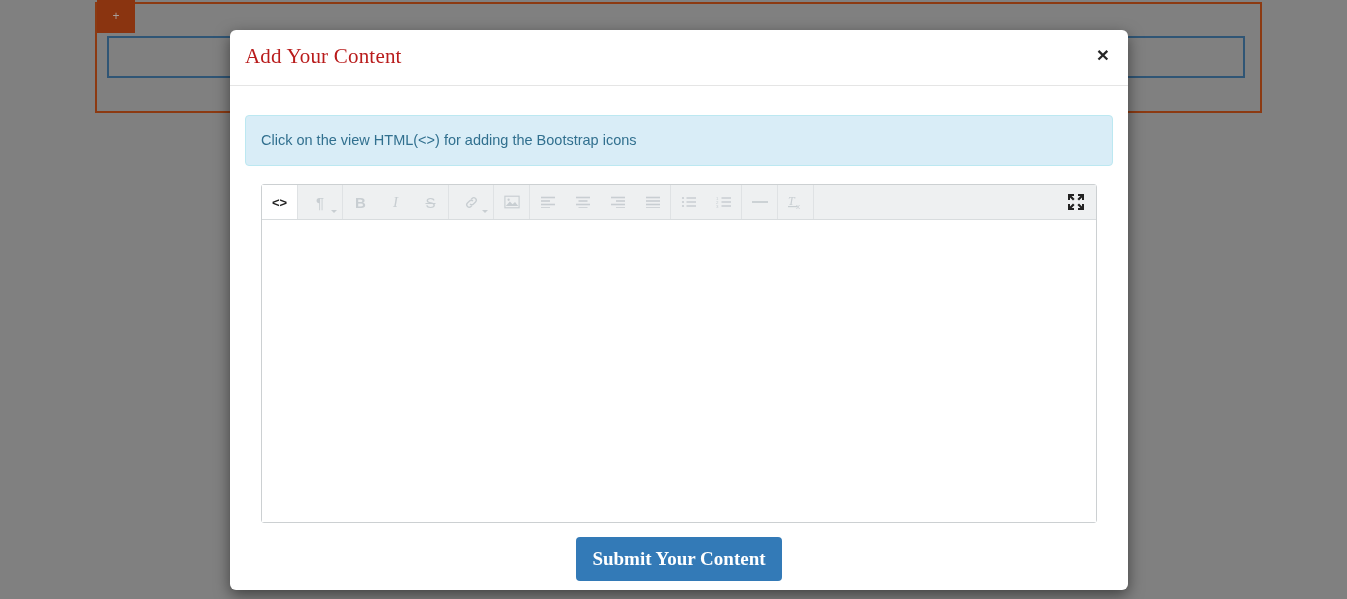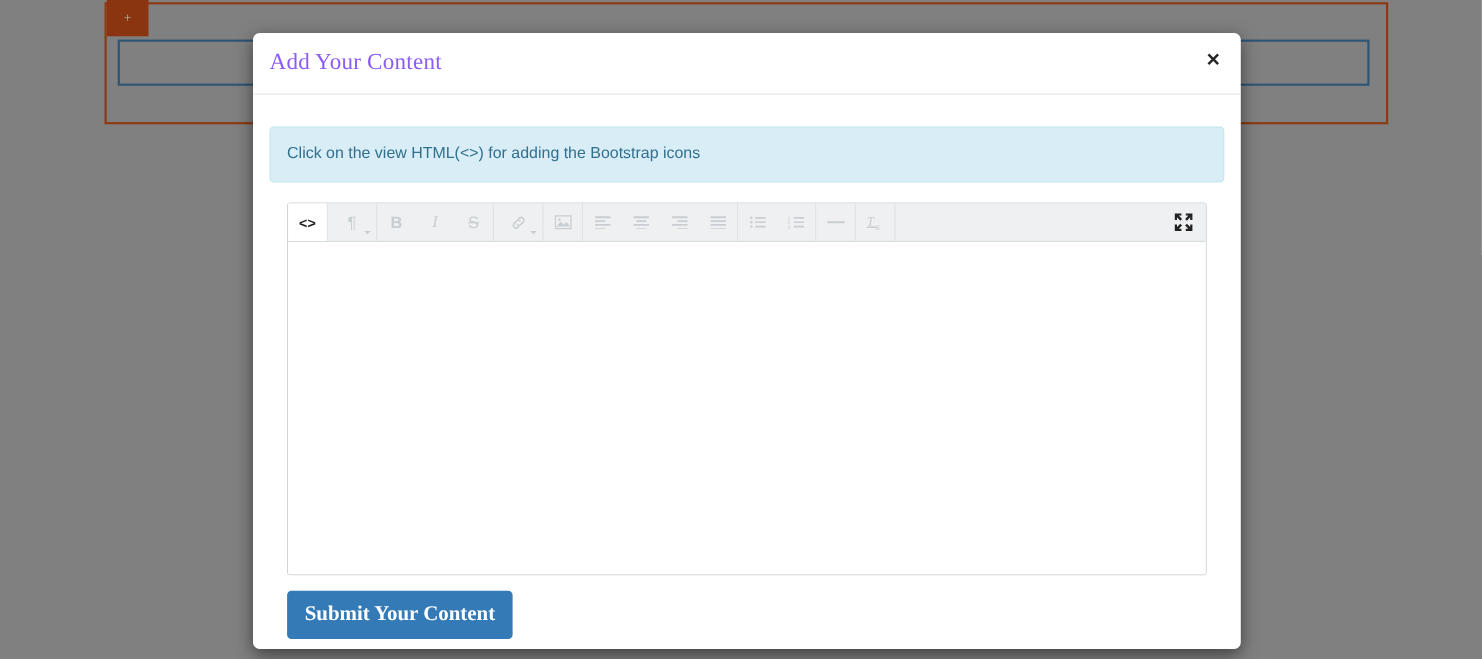--- a/index.html
+++ b/index.html
@@ -74,21 +74,21 @@
     height: 56px;
     border-bottom: 1px solid #e5e5e5;
     box-sizing: border-box;
   }
   #modal-title {
     position: absolute;
     left: 15px;
     top: 14px;
     font-family: "Liberation Serif", serif;
     font-size: 21px;
-    color: #8b5cf6;
+    color: #b91c1c;
     letter-spacing: .2px;
   }
   #modal-close {
     position: absolute;
     right: 15px;
     top: 12px;
     font-size: 21px;
     font-weight: bold;
     color: #000000;
     line-height: 1;
@@ -193,20 +193,21 @@
     font-size: 14px;
     color: #333;
   }
 
   
   #modal-footer {
     padding: 14px 16px 0 16px;
     display: flex;
     gap: 20px;
     box-sizing: border-box;
+    justify-content: center;
   }
   .btn {
     border: none;
     border-radius: 4px;
     color: #ffffff;
     cursor: pointer;
     padding: 0 16px;
     height: 44px;
     font-size: 18px;
     line-height: 44px;

